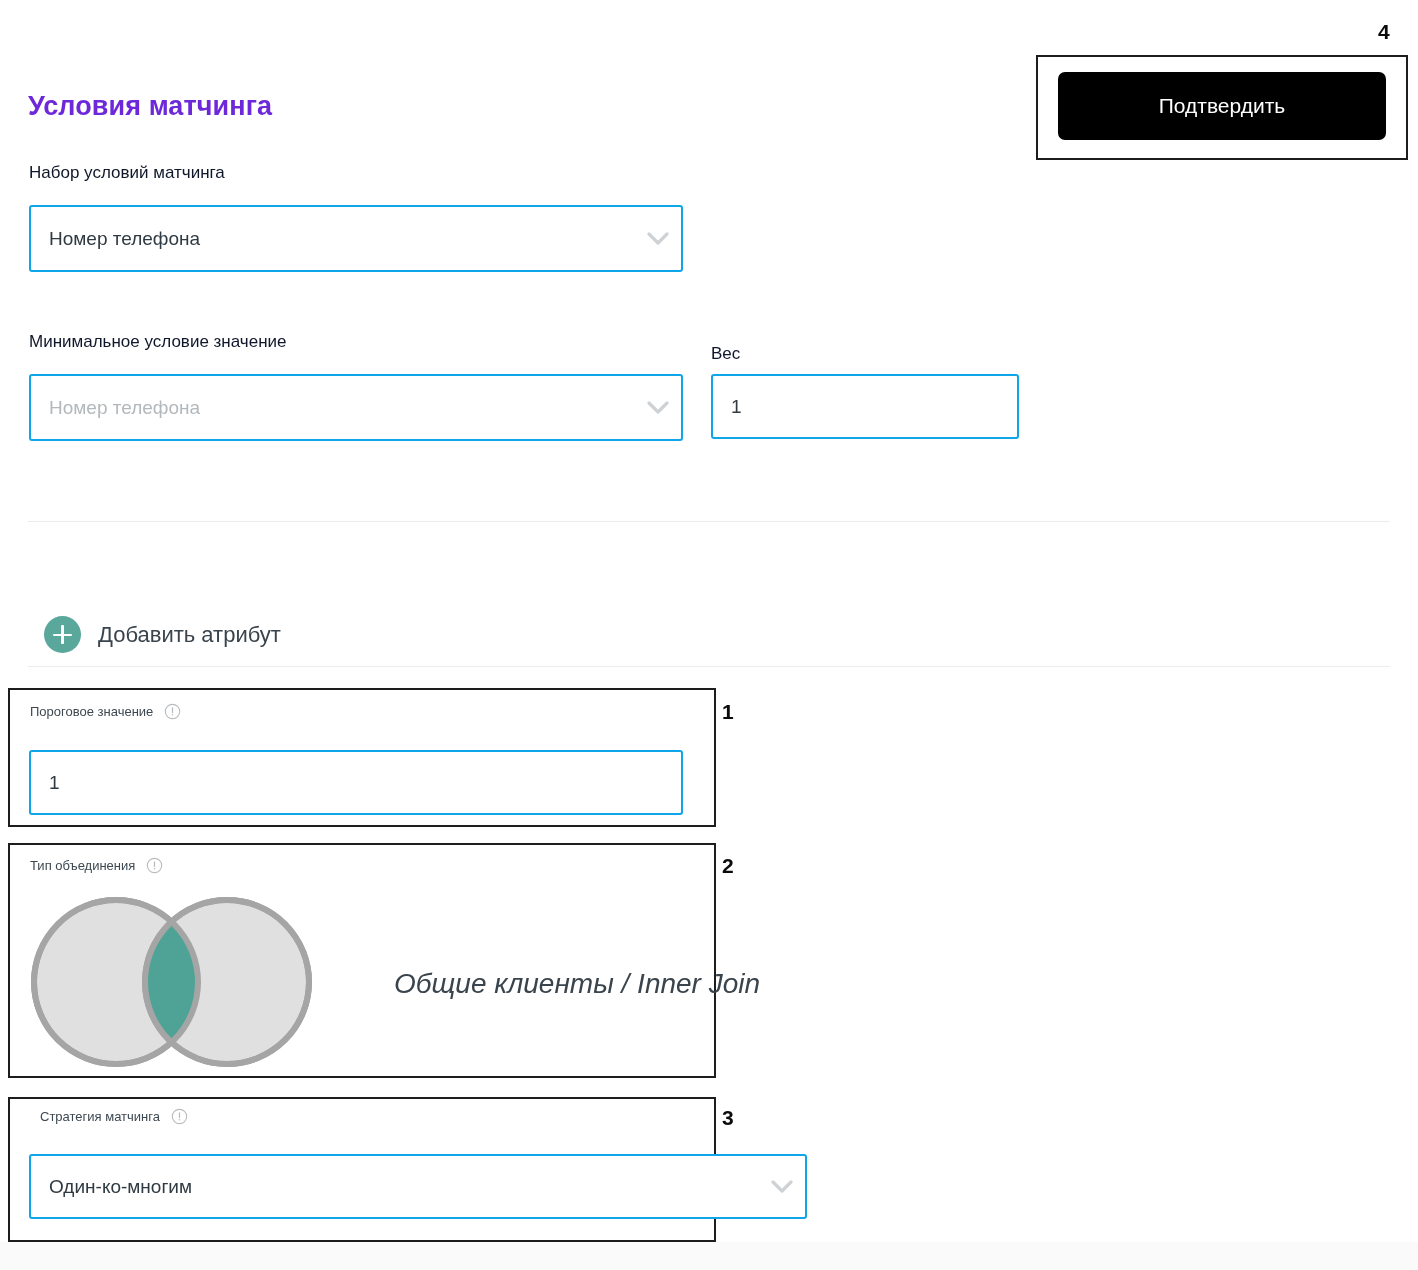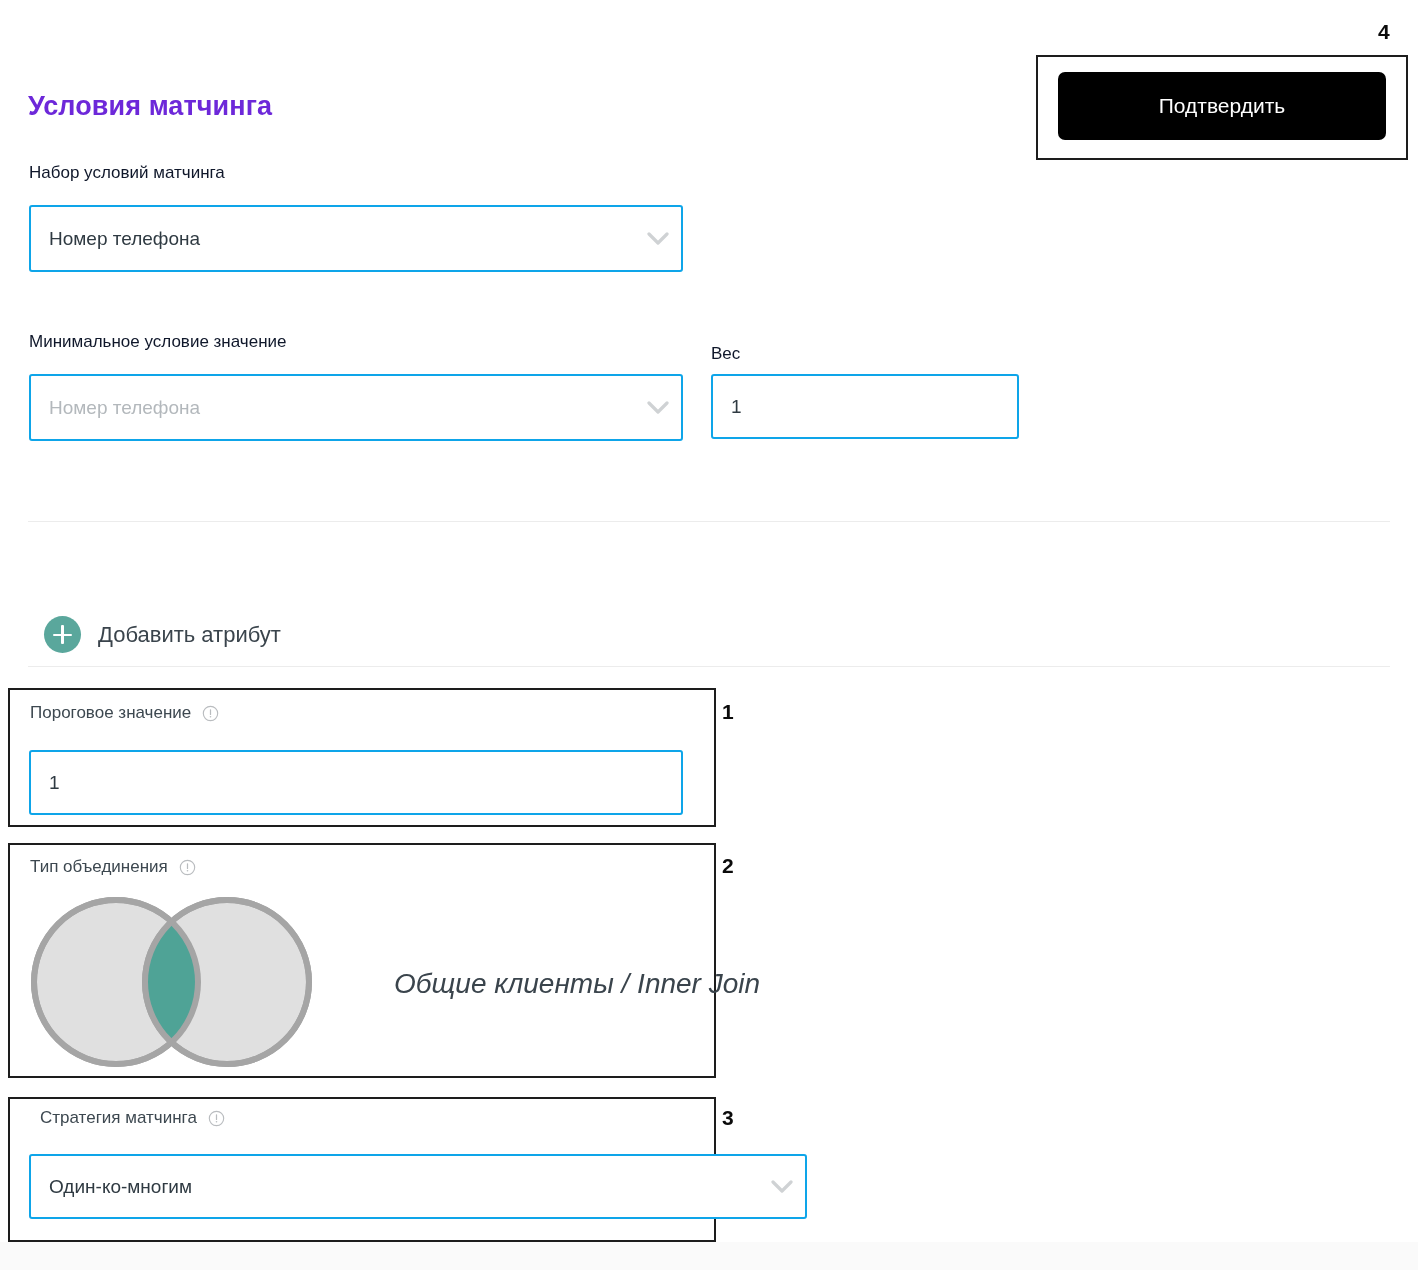--- a/index.html
+++ b/index.html
@@ -165,21 +165,21 @@
   .num-confirm   { left: 1378px; top: 20px; }
 
   
   .boxed-label-row {
     position: absolute;
     display: flex;
     align-items: center;
     gap: 11px;
   }
   .boxed-label {
-    font-size: 17px;
+    font-size: 13px;
     color: #3d4850;
     white-space: nowrap;
   }
   .info-icon {
     width: 17px;
     height: 17px;
     flex: 0 0 auto;
     display: block;
   }
   .row-threshold { left: 30px; top: 703px; }

